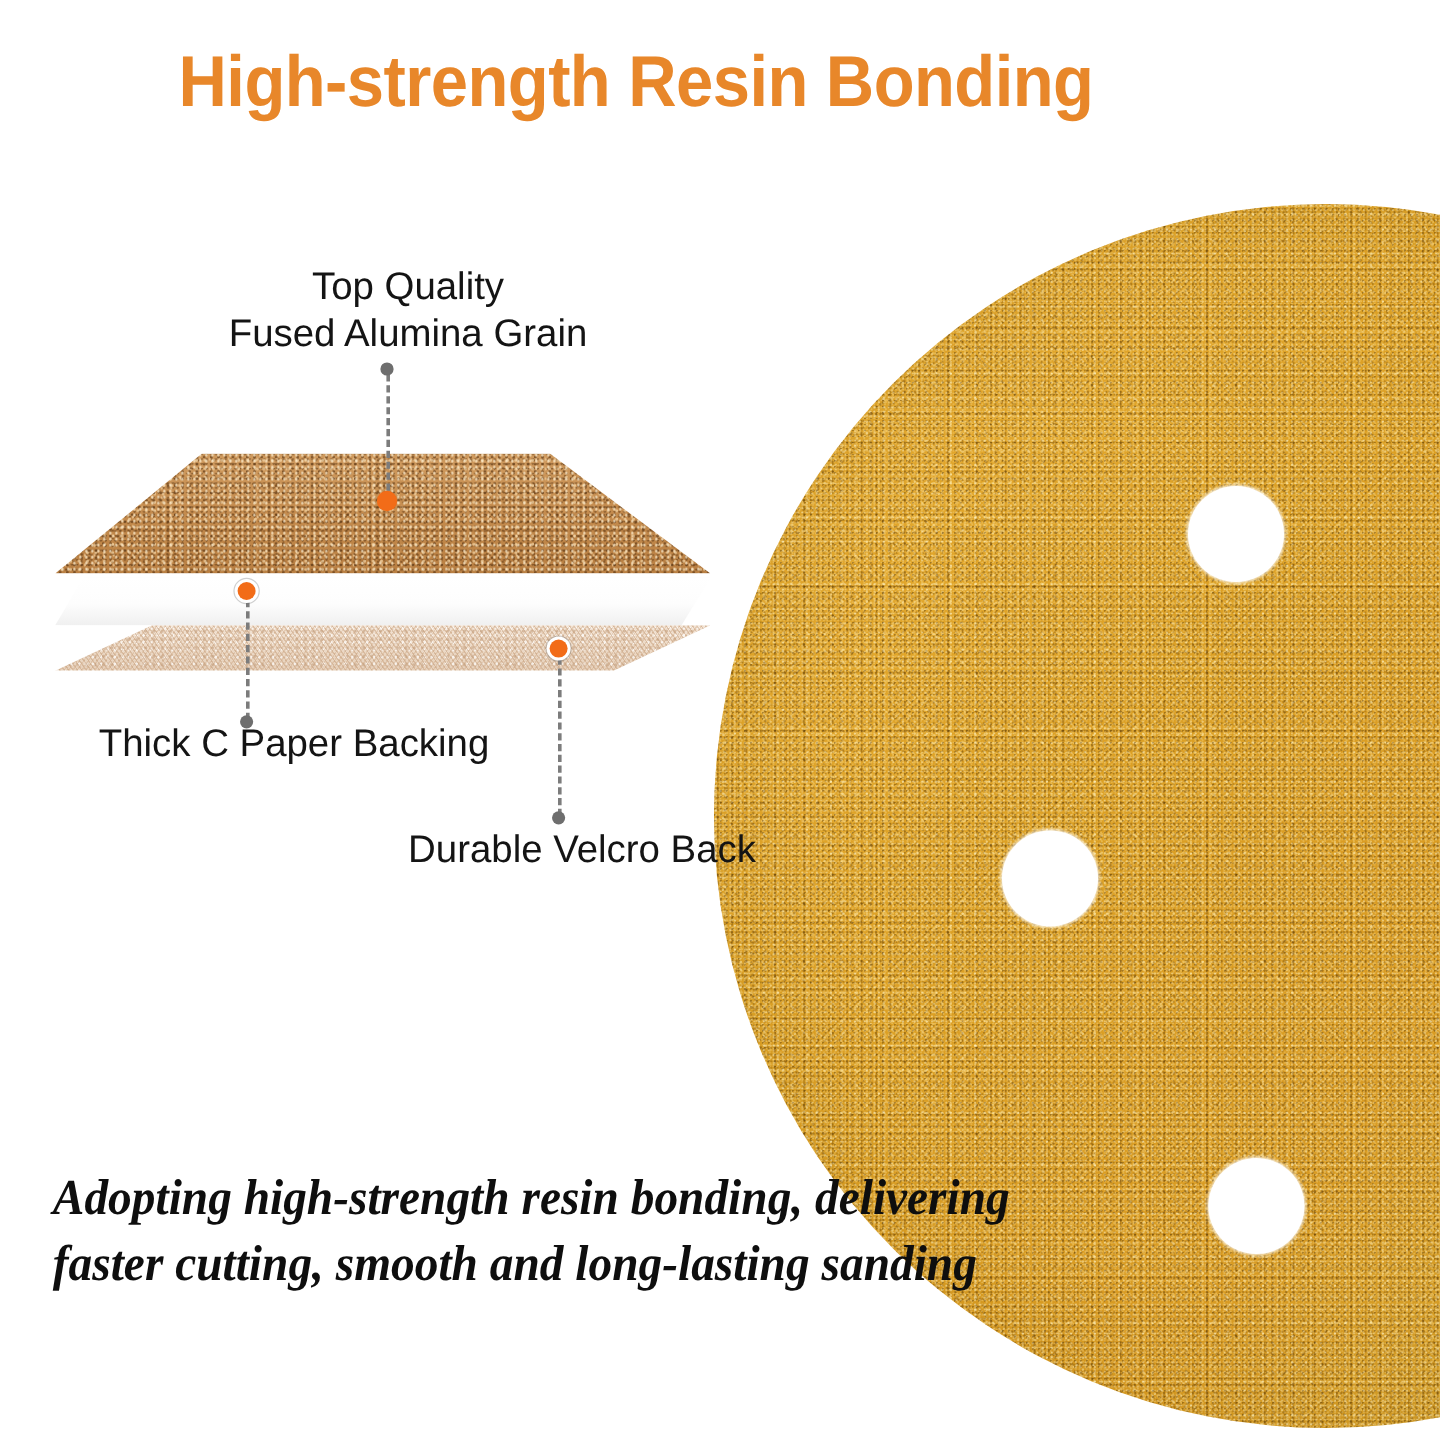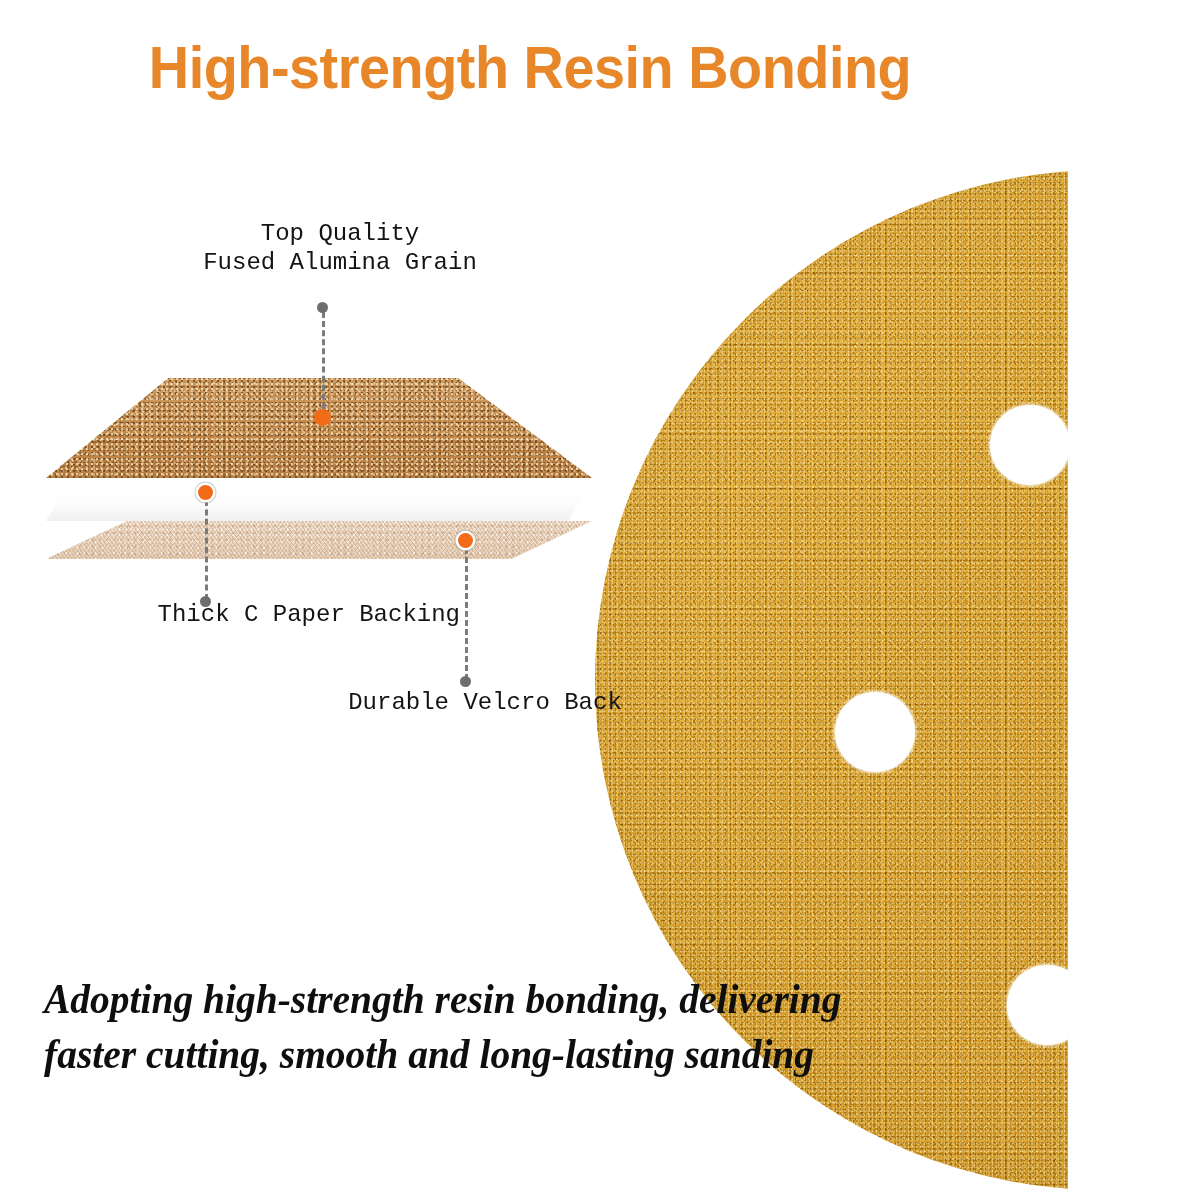--- a/index.html
+++ b/index.html
@@ -2,21 +2,21 @@
 <html><head>
 <meta charset="utf-8">
 <style>
   html,body{margin:0;padding:0;}
   body{
     width:1200px;height:1200px;
     background:#ffffff;
     font-family:"Liberation Sans", sans-serif;
     overflow:hidden;
   }
-  #stage{position:relative;width:1068px;height:1200px;background:#fff;overflow:hidden;}
+  #stage{position:relative;width:1200px;height:1200px;background:#fff;overflow:hidden;}
 
   
   #title{
     position:absolute; left:0; top:36px; width:1060px;
     text-align:center;
     font-family:"Liberation Sans", sans-serif;
     font-weight:700;
     font-size:60px;
     letter-spacing:-0.5px;
     color:#e8872a;
@@ -133,29 +133,29 @@
     box-shadow:0 0 0 2.5px #ffffff, 0 0 0 3.5px rgba(120,120,120,.35);
     z-index:8;
   }
   .dot-orange.plain{
     box-shadow:none;width:17px;height:17px;
   }
 
   
   .label{
     position:absolute;
-    font-family:Liberation Mono, monospace;
+    font-family:Liberation Sans, sans-serif;
     color:#141414;
-    font-size:24px;
+    font-size:32px;
     line-height:1.22;
     white-space:pre-line;
     z-index:9;
   }
   #label-grain{left:130px;top:219px;width:420px;text-align:center;}
-  #label-paper{left:30px;top:600px;width:430px;text-align:right;}
+  #label-paper{left:30px;top:600px;width:430px;text-align:center;}
   #label-velcro{left:275px;top:688px;width:420px;text-align:center;}
 
   
   #caption{
     position:absolute;
     left:44px; top:972px; width:1010px;
     font-family:"Liberation Serif", serif;
     font-style:italic;
     font-weight:700;
     font-size:42px;

